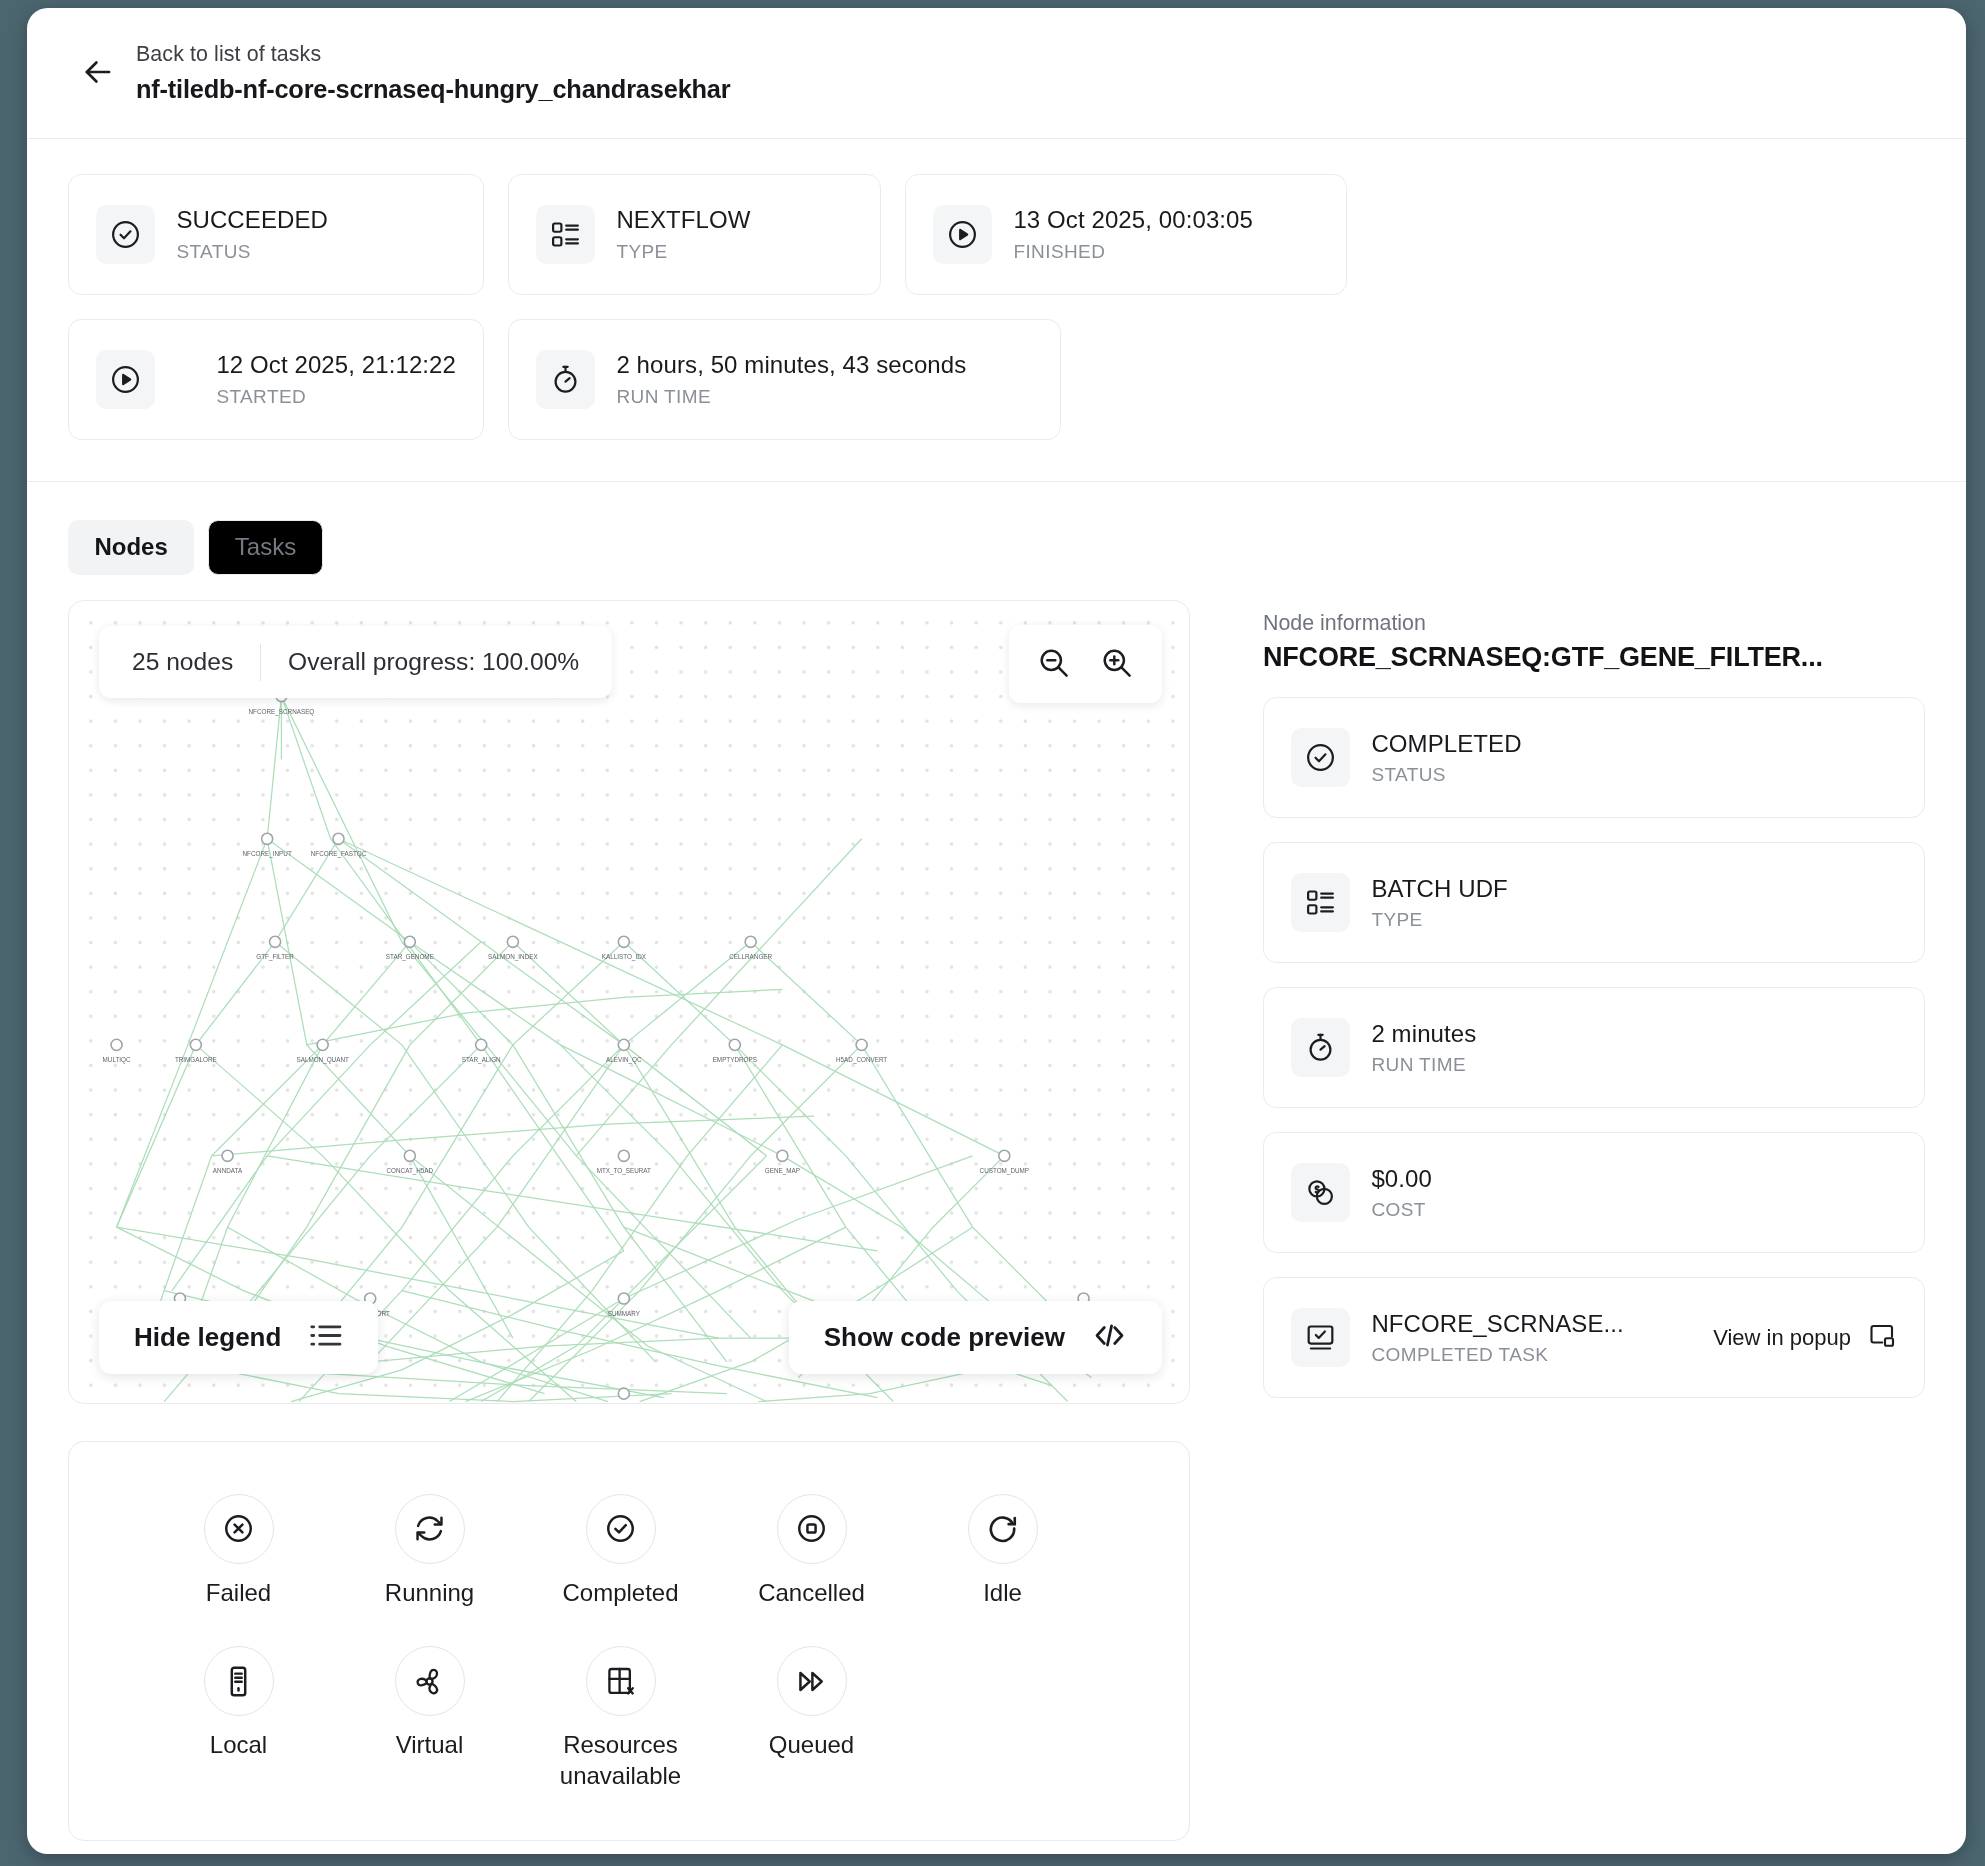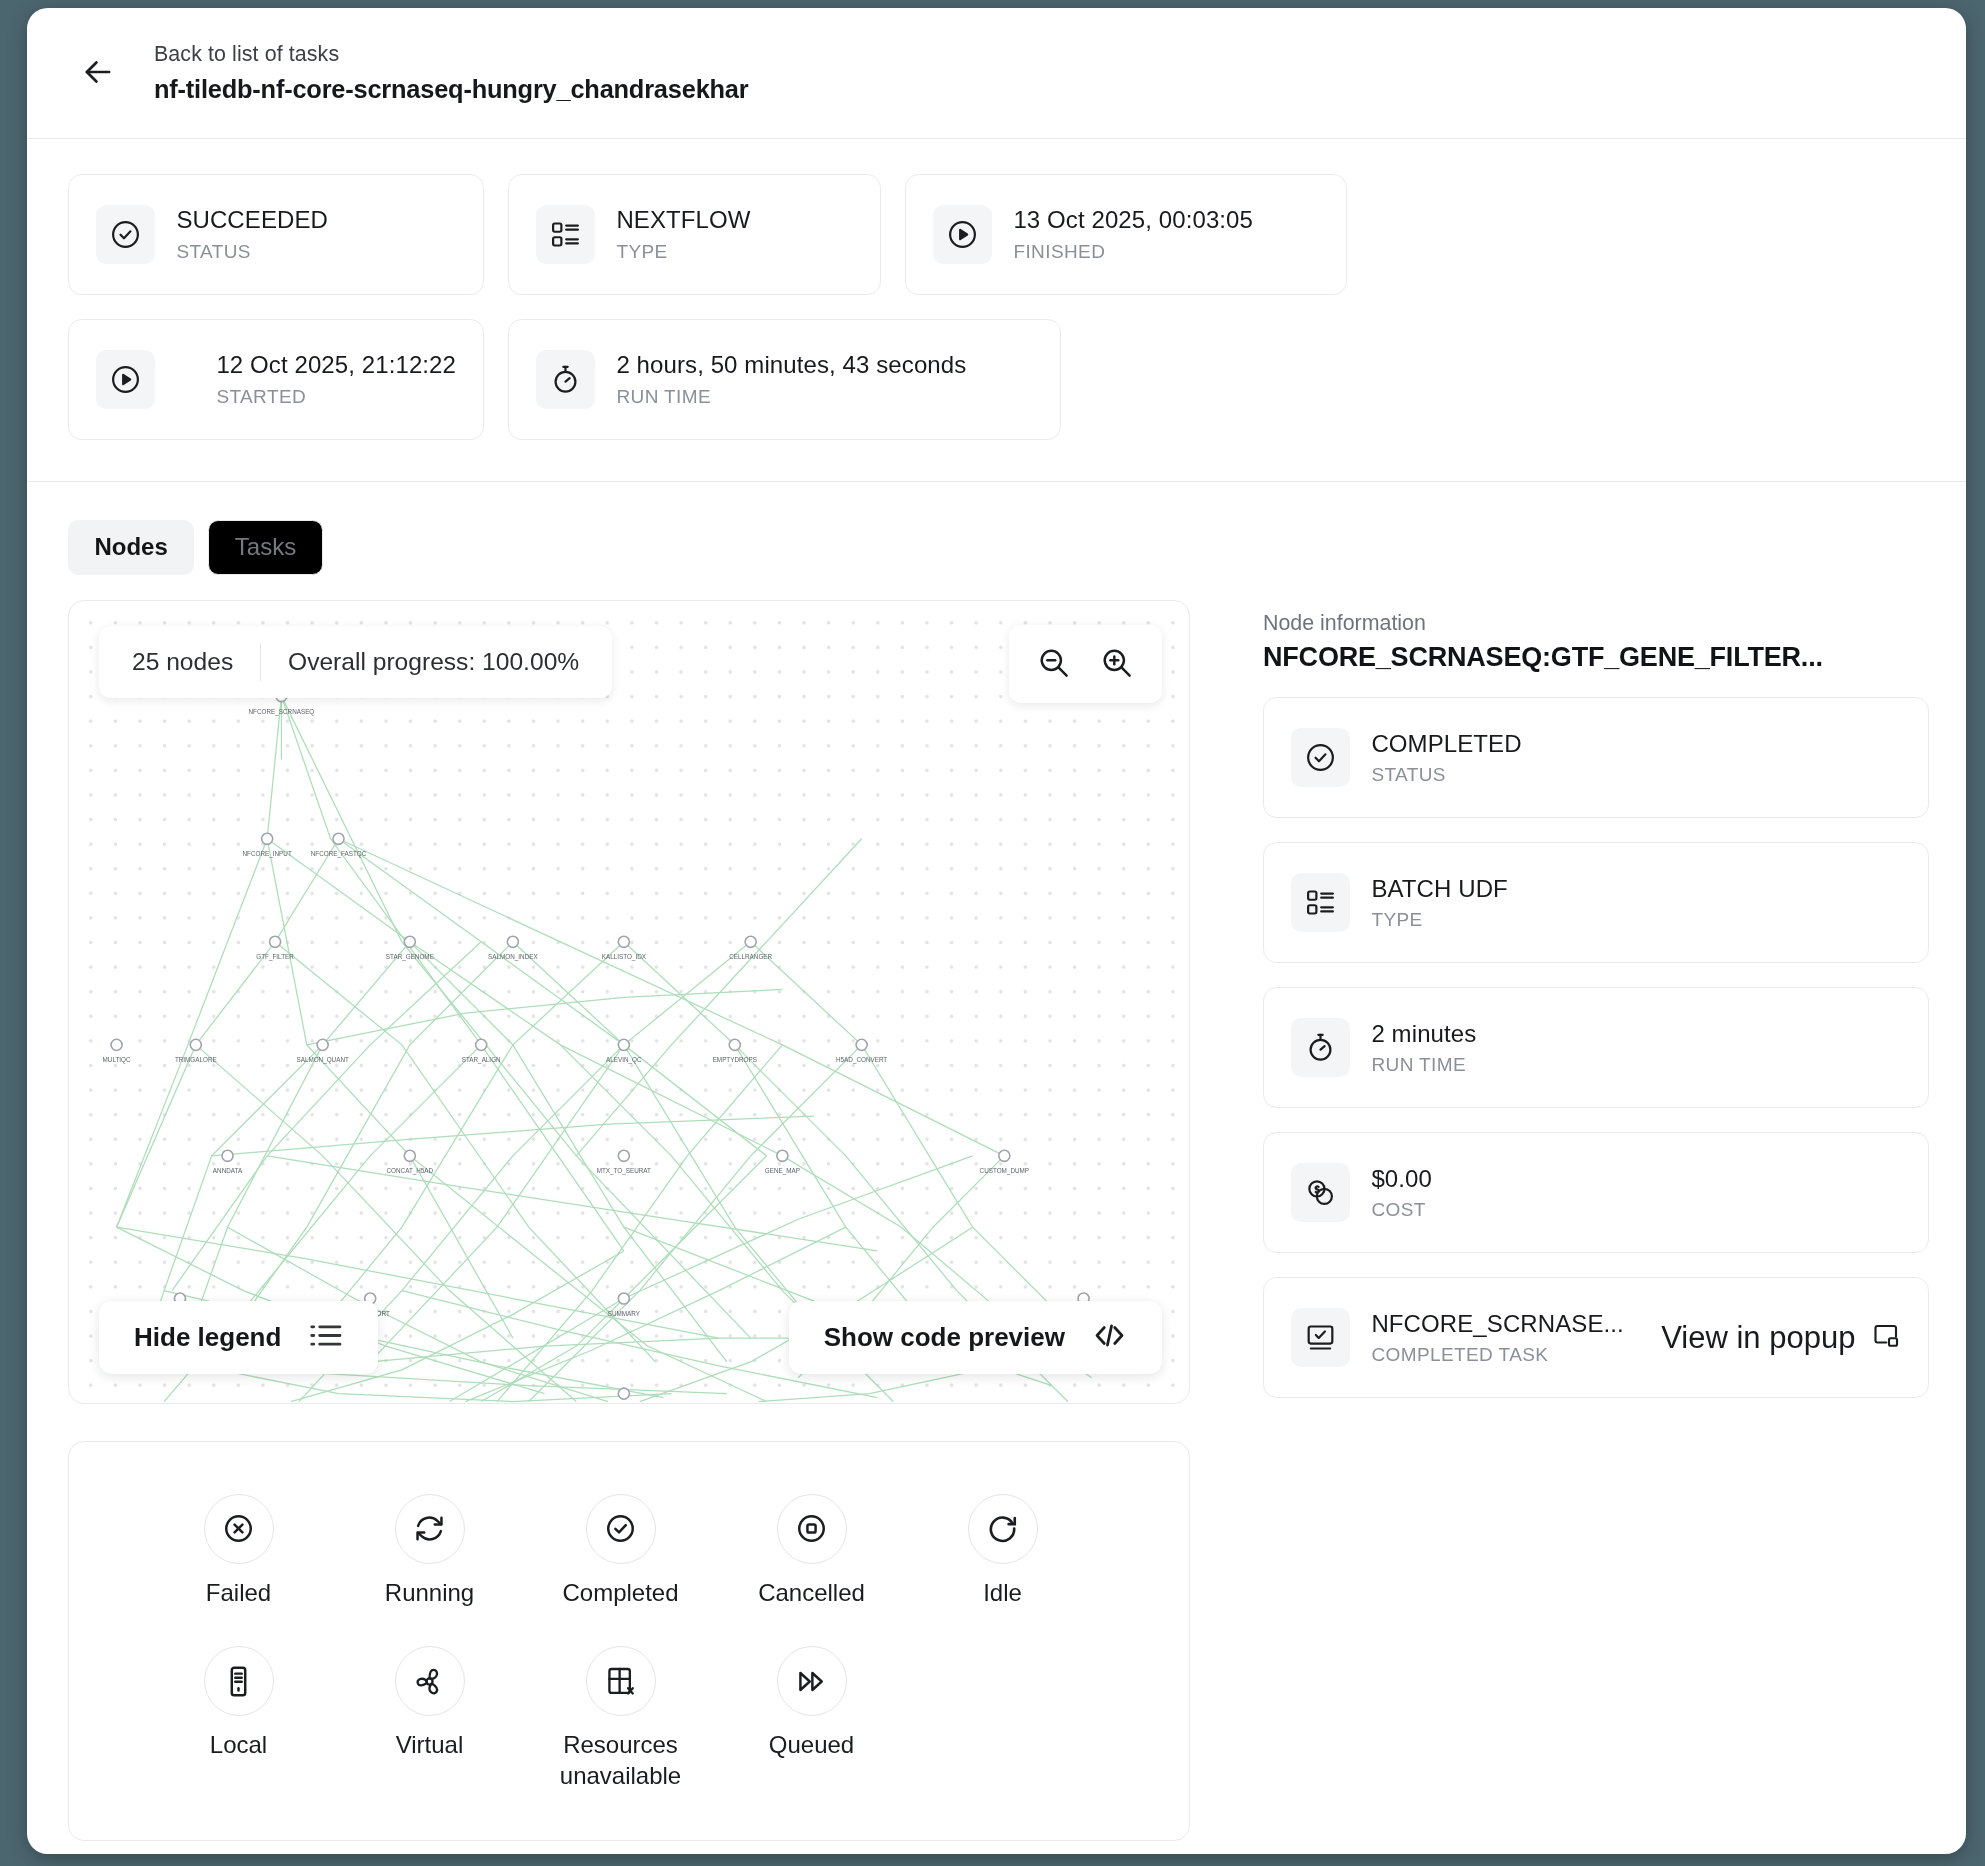--- a/index.html
+++ b/index.html
@@ -20,21 +20,21 @@
     overflow: hidden;
   }
 
   
   .header {
     height: 131px;
     border-bottom: 0.8px solid #ececee;
     display: flex;
     align-items: center;
     padding: 0 46px;
-    gap: 32px;
+    gap: 14px;
   }
   .back-arrow {
     width: 49px; height: 49px;
     display: flex; align-items: center; justify-content: center;
     flex: 0 0 auto;
     cursor: pointer;
   }
   .back-arrow svg { width: 38px; height: 38px; }
   .header-texts { display: flex; flex-direction: column; gap: 7.1px; }
   .header-sub { font-size: 21.4px; color: #3d3f43; letter-spacing: 0.1px; }
@@ -185,21 +185,21 @@
     margin-bottom: 24px;
     background: #fff;
   }
   .detail-card.last { margin-bottom: 0; justify-content: flex-start; }
   .popup-action {
     margin-left: auto;
     display: flex; align-items: center; gap: 16px;
     cursor: pointer;
     padding-left: 16px;
   }
-  .popup-action .pa-text { font-size: 31px; color: #1a1b1e; white-space: nowrap; }
+  .popup-action .pa-text { font-size: 22px; color: #1a1b1e; white-space: nowrap; }
   .popup-action svg { width: 30px; height: 30px; }
 </style>
 </head>
 <body>
 
 <div class="app-frame">
 
   <div class="header">
     <div class="back-arrow">
       <span>

